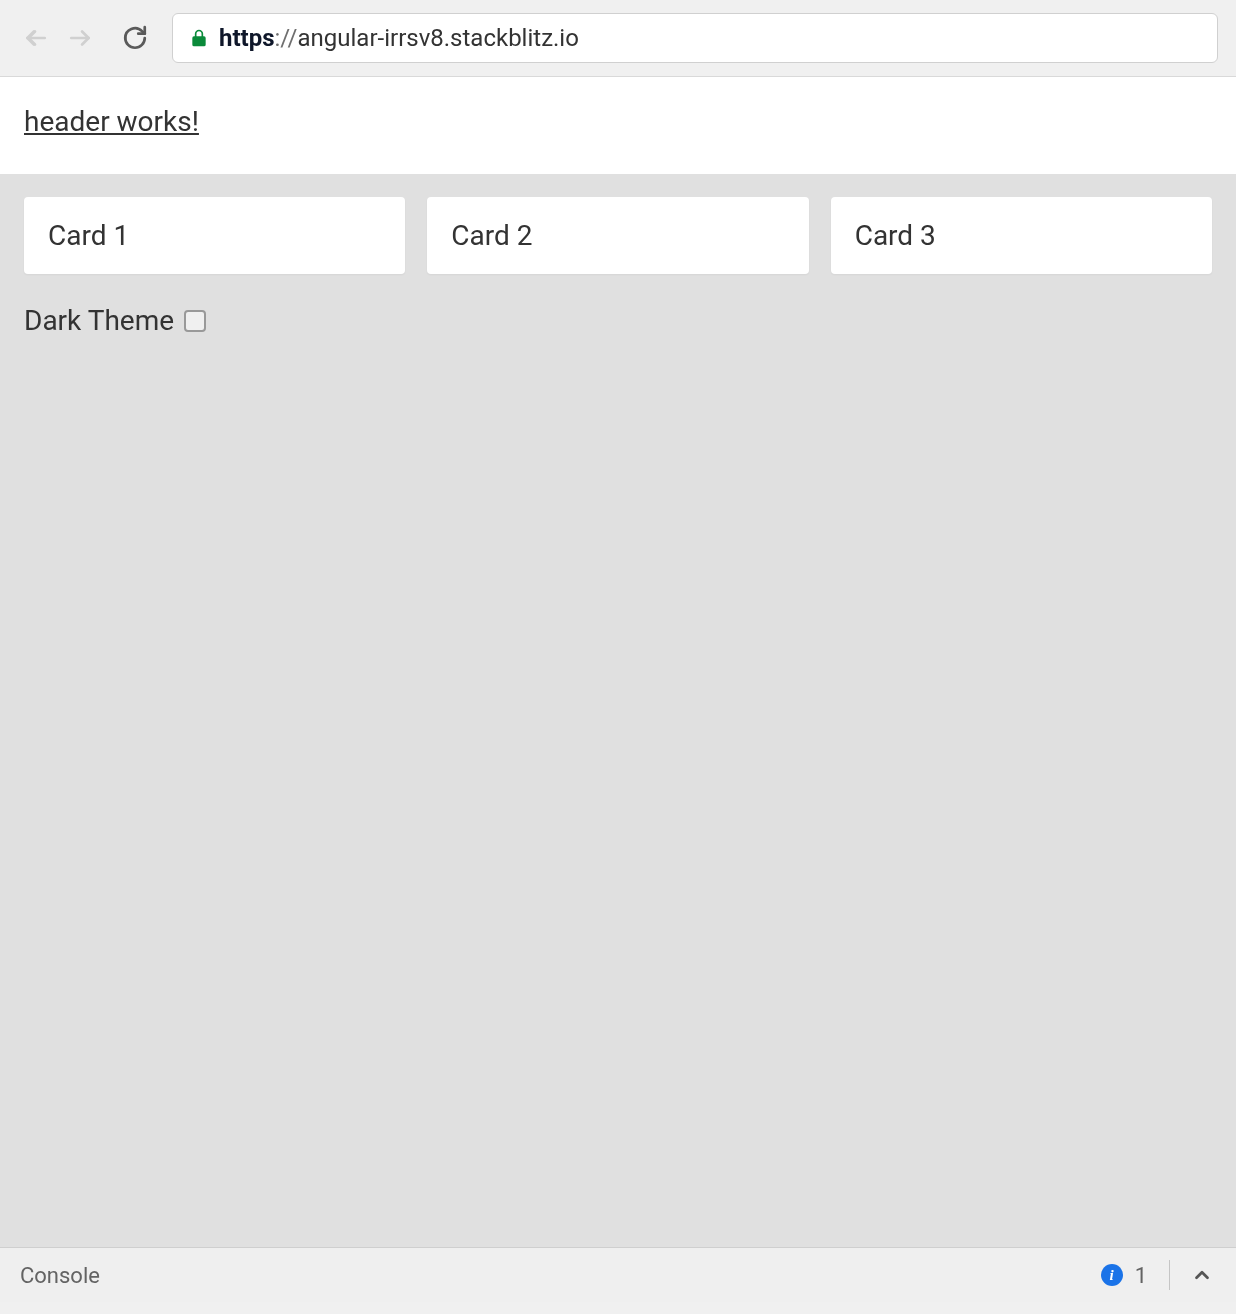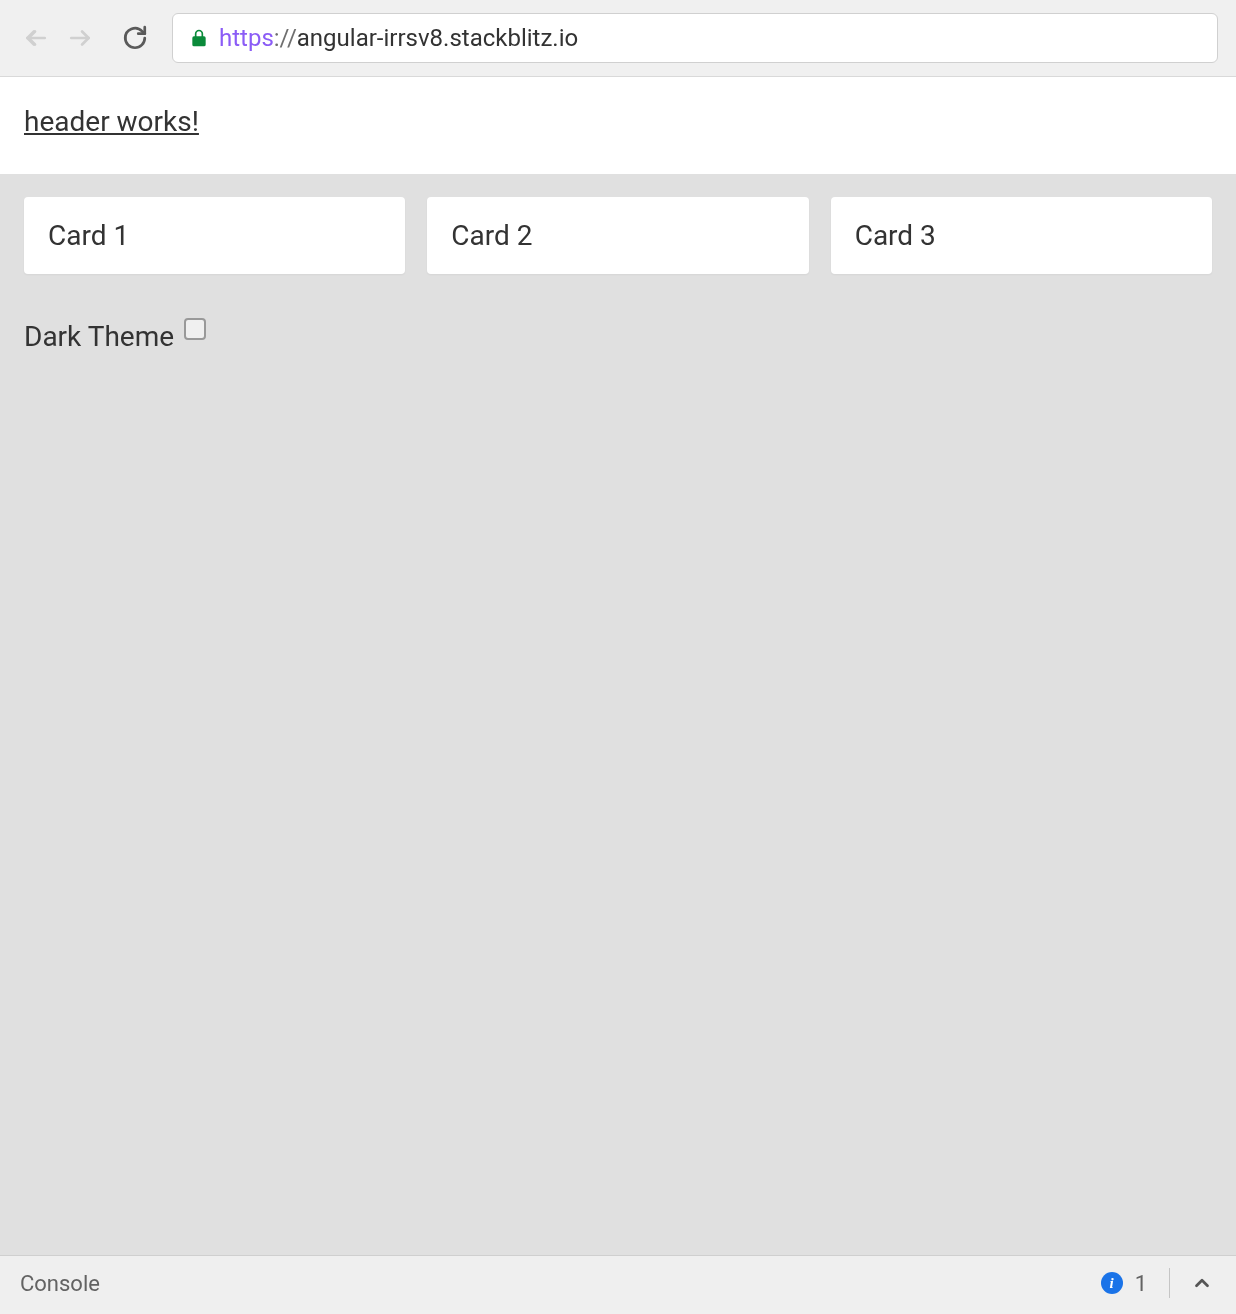--- a/index.html
+++ b/index.html
@@ -66,21 +66,22 @@
       color: #0a8a3a;
       flex-shrink: 0;
     }
     .url-text {
       font-size: 24px;
       color: #333333;
       white-space: nowrap;
       overflow: hidden;
     }
     .url-scheme {
-      color: #8b5cf6;
+      color: #0f172a;
+      font-weight: bold;
     }
     .url-sep {
       color: #6f6f6f;
     }
     .url-rest {
       color: #333333;
     }
 
     
     .preview-area {
@@ -124,36 +125,35 @@
 
     .theme-row {
       margin-top: 30px;
       display: flex;
       align-items: center;
       gap: 10px;
     }
     .theme-label {
       font-size: 28px;
       color: #333333;
-      margin-top: 16px;
     }
     .theme-checkbox {
       width: 22px;
       height: 22px;
       border: 2px solid #999;
       border-radius: 4px;
       background: #f0f0f0;
       cursor: pointer;
       appearance: none;
     }
 
     
     .console-bar {
       position: absolute;
-      bottom: 4px;
+      bottom: 12px;
       left: 0;
       right: 0;
       height: 55px;
       background: #efefef;
       border-top: 1px solid #cfcfcf;
       display: flex;
       align-items: center;
       padding: 0 20px;
       gap: 12px;
     }

